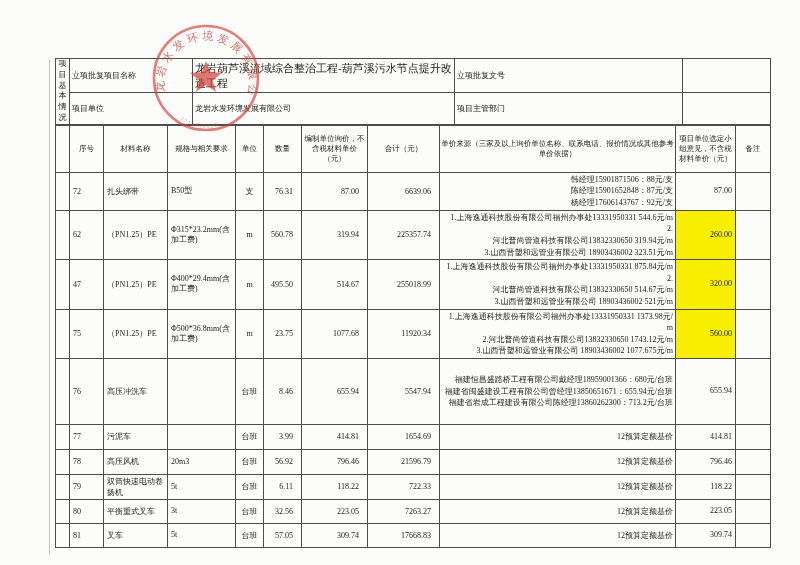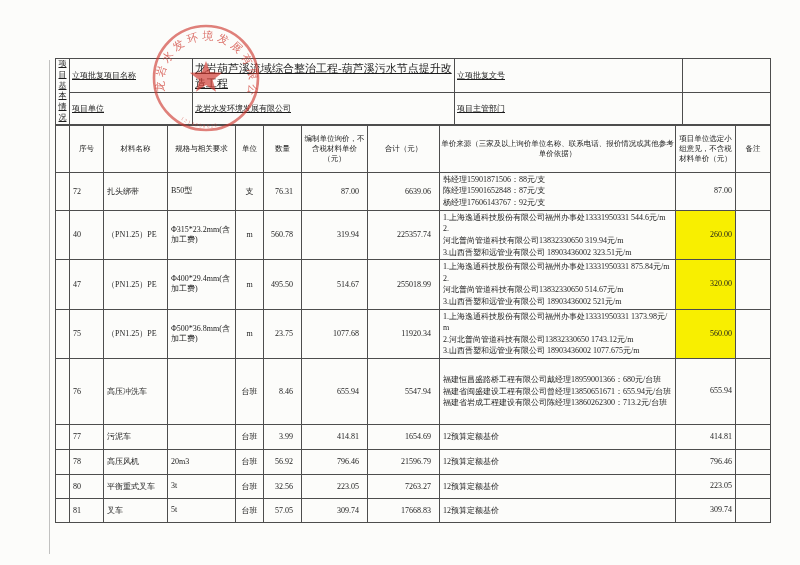--- a/index.html
+++ b/index.html
@@ -4,31 +4,31 @@
 <style>
   html,body{margin:0;padding:0;background:#e8e8e6;}
   .page{position:relative;width:800px;height:565px;background:#fcfcfa;
         font-family:"Liberation Serif",serif;color:#1c1c1c;overflow:hidden;margin:0 auto;}
   .scan-line{position:absolute;left:49px;top:60px;width:1px;height:494px;background:#909090;opacity:.55;}
   .doc{position:absolute;left:55px;top:58px;width:715px;}
   .title-cell{border:1px solid #4d4d4d;height:25px;display:flex;align-items:center;justify-content:center;
         font-weight:bold;font-size:13px;letter-spacing:1.5px;background:transparent;}
   table{border-collapse:collapse;width:715px;table-layout:fixed;}
   td,th{border:1px solid #4d4d4d;padding:1px 2px;font-weight:normal;overflow:hidden;}
-  .info-table td{height:27px;font-size:8px;vertical-align:middle;text-decoration:underline;}
+  .info-table td{height:27px;font-size:8px;vertical-align:middle;}
   .info-table .proj-name{font-size:11px;}
   .side-label{font-size:6.5px;line-height:1.35;text-align:center;word-break:break-all;padding:0 1px;}
   .main-table th{font-size:7.5px;line-height:1.3;text-align:center;vertical-align:middle;word-break:break-all;height:44px;padding:1px;}
   .main-table td{font-size:8px;vertical-align:middle;word-break:break-all;}
   .c-no{text-align:left;padding-left:3px;}
   .c-name{text-align:left;padding-left:3px;}
   .c-spec{text-align:left;padding-left:3px;font-size:7.5px;line-height:1.25;}
   .c-unit{text-align:center;}
   .c-num{text-align:right;padding-right:8px;font-variant-numeric:tabular-nums;}
-  .c-src{font-size:7px;line-height:1.45;text-align:left;padding-left:3px;margin-top:16px;}
+  .c-src{font-size:7px;line-height:1.45;text-align:right;padding-left:3px;margin-top:16px;}
   .c-sel{text-align:right;vertical-align:bottom;padding-right:3px;padding-bottom:2px;}
   .hl{background:#f8ef00;margin-left:20px;}
   .stamp{position:absolute;left:147px;top:14px;pointer-events:none;opacity:.85;}
 </style>
 </head>
 <body>
 
 <div class="page">
   <div class="scan-line"></div>
 
@@ -101,21 +101,21 @@
             <td class="c-src">
               <div>韩经理15901871506：88元/支</div>
               <div>陈经理15901652848：87元/支</div>
               <div>杨经理17606143767：92元/支</div>
             </td>
             <td class="c-sel">87.00</td>
             <td></td>
           </tr>
           <tr style="height: 34px;">
             <td></td>
-            <td class="c-no">40</td>
+            <td class="c-no">62</td>
             <td class="c-name">（PN1.25）PE</td>
             <td class="c-spec">Φ315*23.2mm(含加工费)</td>
             <td class="c-unit">m</td>
             <td class="c-num">560.78</td>
             <td class="c-num">319.94</td>
             <td class="c-num">225357.74</td>
             <td class="c-src">
               <div>1.上海逸通科技股份有限公司福州办事处13331950331 544.6元/m 2.</div>
               <div>河北普尚管道科技有限公司13832330650 319.94元/m</div>
               <div>3.山西晋塑和远管业有限公司 18903436002 323.51元/m</div>
@@ -195,20 +195,35 @@
             <td class="c-name">高压风机</td>
             <td class="c-spec">20m3</td>
             <td class="c-unit">台班</td>
             <td class="c-num">56.92</td>
             <td class="c-num">796.46</td>
             <td class="c-num">21596.79</td>
             <td class="c-src">
               <div>12预算定额基价</div>
             </td>
             <td class="c-sel">796.46</td>
+            <td></td>
+          </tr>
+          <tr style="height: 24px;">
+            <td></td>
+            <td class="c-no">79</td>
+            <td class="c-name">双筒快速电动卷扬机</td>
+            <td class="c-spec">5t</td>
+            <td class="c-unit">台班</td>
+            <td class="c-num">6.11</td>
+            <td class="c-num">118.22</td>
+            <td class="c-num">722.33</td>
+            <td class="c-src">
+              <div>12预算定额基价</div>
+            </td>
+            <td class="c-sel">118.22</td>
             <td></td>
           </tr>
           <tr style="height: 24px;">
             <td></td>
             <td class="c-no">80</td>
             <td class="c-name">平衡重式叉车</td>
             <td class="c-spec">3t</td>
             <td class="c-unit">台班</td>
             <td class="c-num">32.56</td>
             <td class="c-num">223.05</td>

